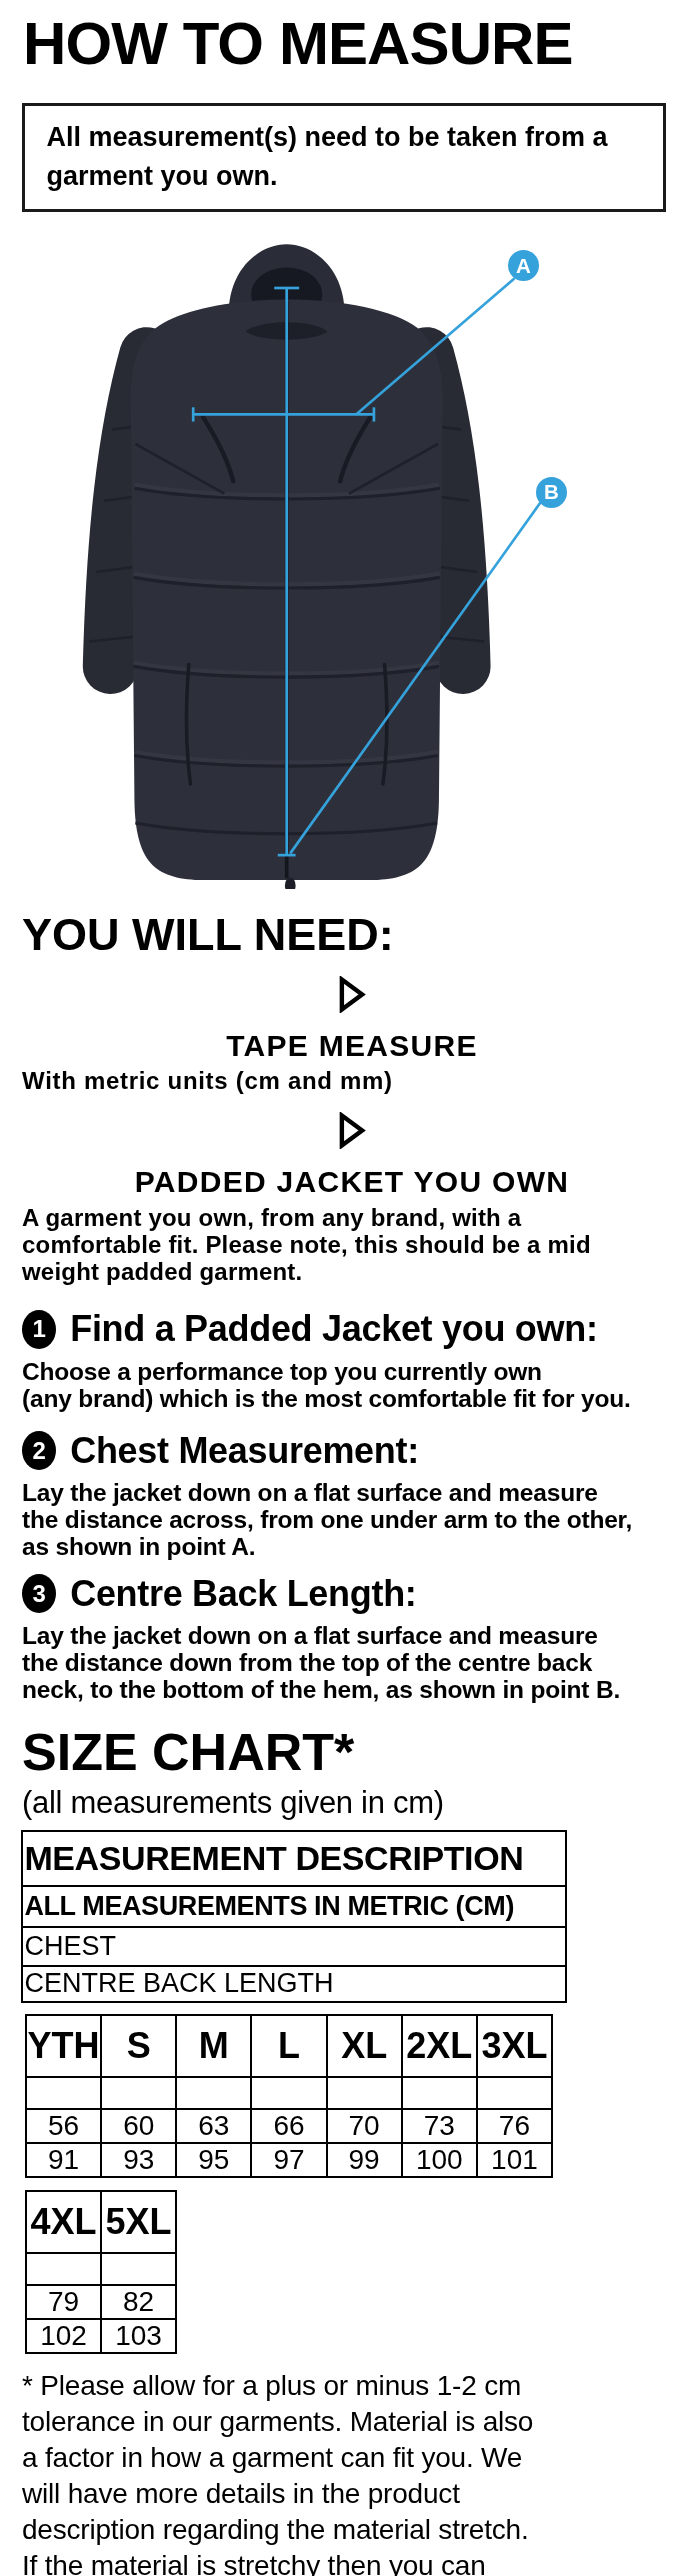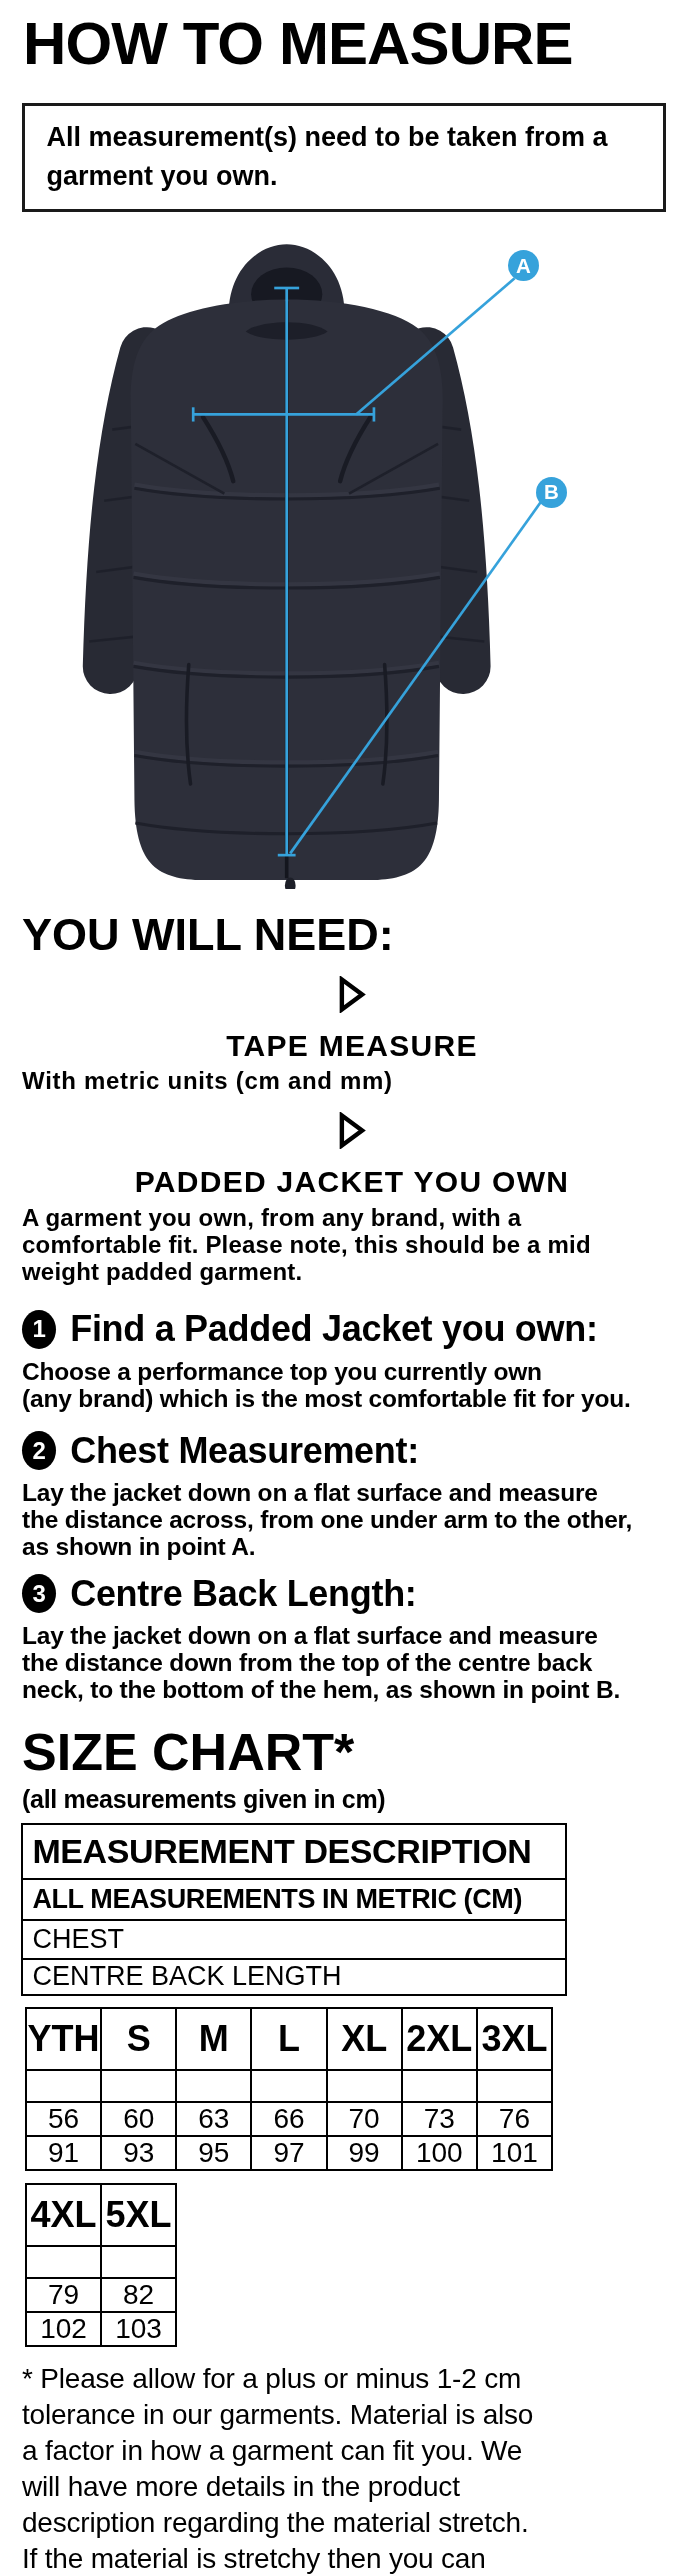--- a/index.html
+++ b/index.html
@@ -54,25 +54,25 @@
     flex:0 0 auto; width:34px; height:39px; border-radius:50%;
     background:#000; color:#fff; font-size:24px; font-weight:bold;
     display:flex; align-items:center; justify-content:center;
   }
   .step-desc {
     margin:9px 0 0 22px;
     font-size:24.5px; font-weight:bold; letter-spacing:-0.2px; line-height:27px;
     white-space:pre-line;
   }
   .h2-size { margin:23px 0 0 22px; font-size:52px; font-weight:bold; line-height:1.0; }
-  .size-sub { margin:6.2px 0 0 22px; font-size:25px; font-weight:bold; letter-spacing:-0.3px; }
+  .size-sub { margin:6.2px 0 0 22px; font-size:31px; font-weight:normal; letter-spacing:-0.3px; }
   table { border-collapse:collapse; table-layout:fixed; }
   td { border:2.7px solid #000; overflow:hidden; }
   .desc-table { margin:9px 0 0 21.4px; width:546px; }
-  .desc-table td { padding-left:9px; text-align:left; }
+  .desc-table td { padding-left:1px; text-align:left; }
   .dt-head td  { height:55px; font-size:34px; font-weight:bold; letter-spacing:-0.4px; }
   .dt-sub td   { height:41px; font-size:27px; font-weight:bold; letter-spacing:-0.4px;border-radius:8px; }
   .dt-plain td { height:39px; font-size:27px; font-weight:normal; }
   .dt-plain.last td { height:36px; }
   .size-table { margin:11.6px 0 0 25px; }
   .size-table td { text-align:center; }
   .size-table.main { width:528px; }
   .size-table.extra { width:152px; }
   .st-head td  { height:62px; font-size:36px; font-weight:bold;border-radius:7px; }
   .st-empty td { height:32px; }

